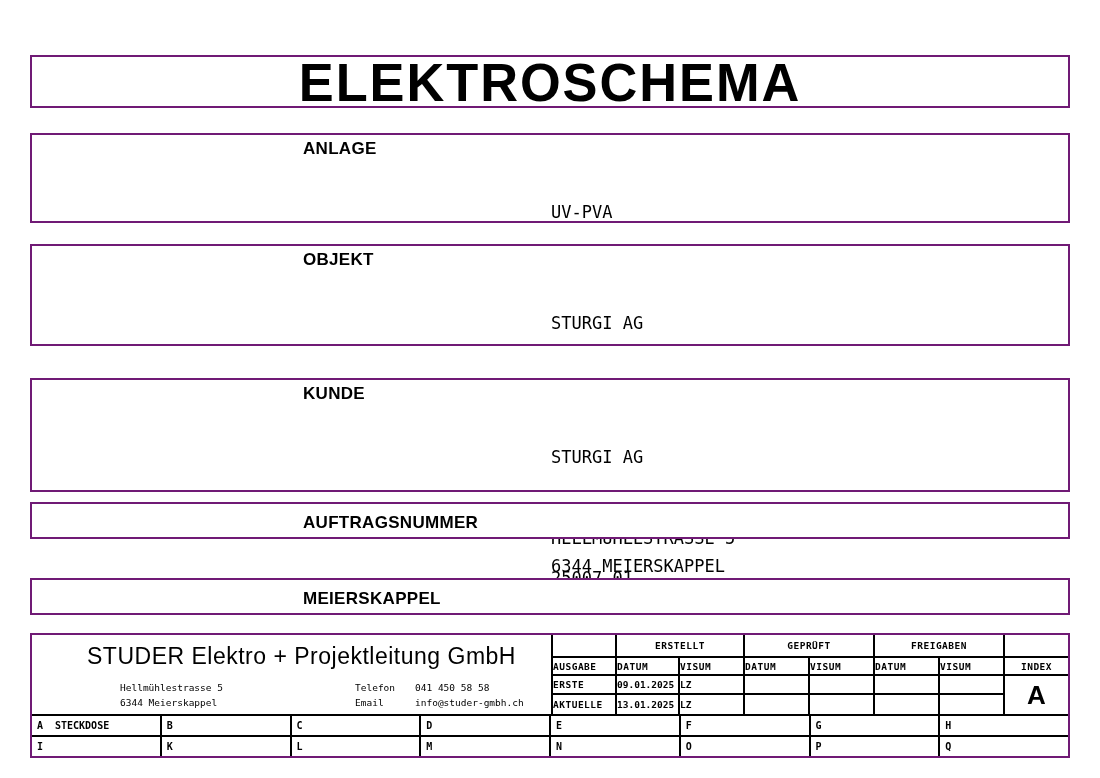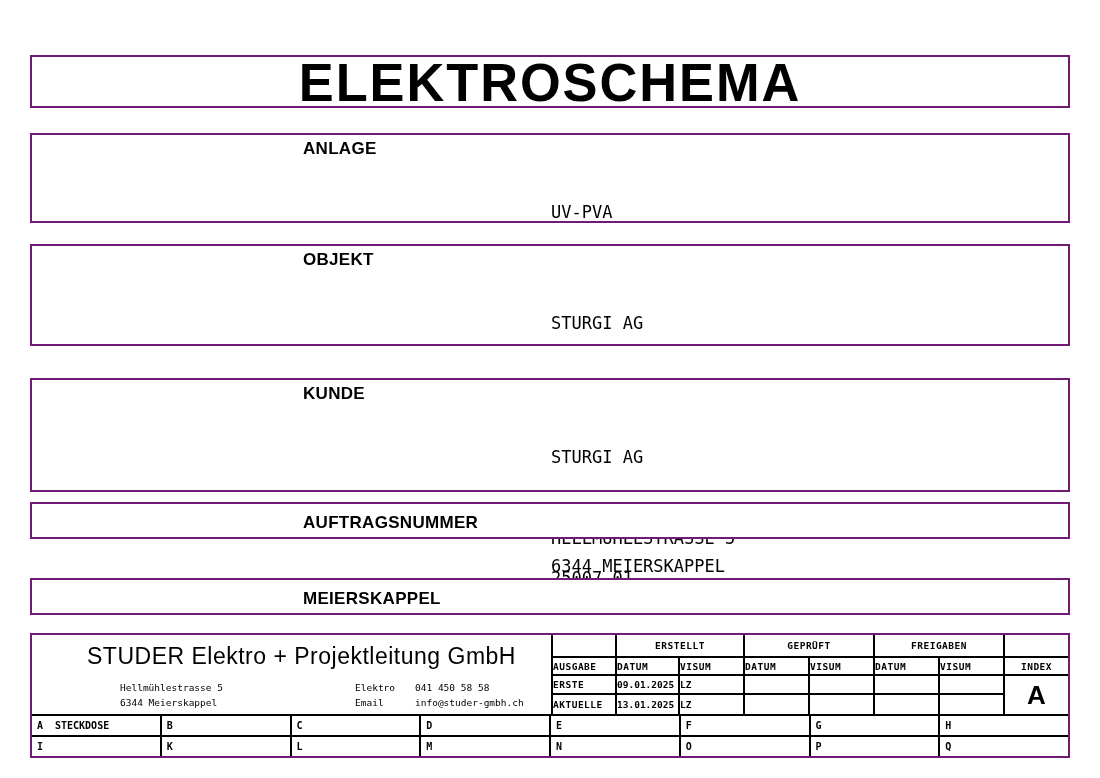--- a/index.html
+++ b/index.html
@@ -142,21 +142,21 @@
     <div class="tb-top">
 
       <div class="tb-company">
         <div class="company-name">STUDER Elektro + Projektleitung GmbH</div>
         <div class="company-address small-mono">
           <div>Hellmühlestrasse 5</div>
           <div>6344 Meierskappel</div>
         </div>
         <div class="company-contact small-mono">
           <div class="contact-row">
-            <span class="contact-label">Elektro</span>
+            <span class="contact-label">Telefon</span>
             <span>041 450 58 58</span>
           </div>
           <div class="contact-row">
             <span class="contact-label">Email</span>
             <span>info@studer-gmbh.ch</span>
           </div>
         </div>
       </div>
 
       <div class="tb-rev">

